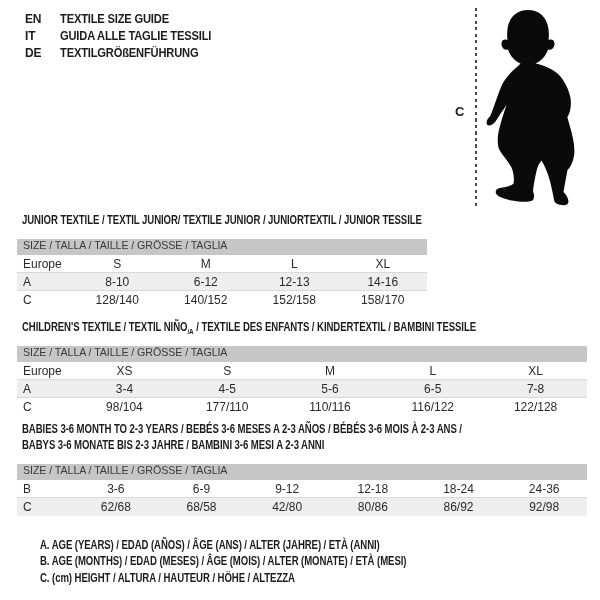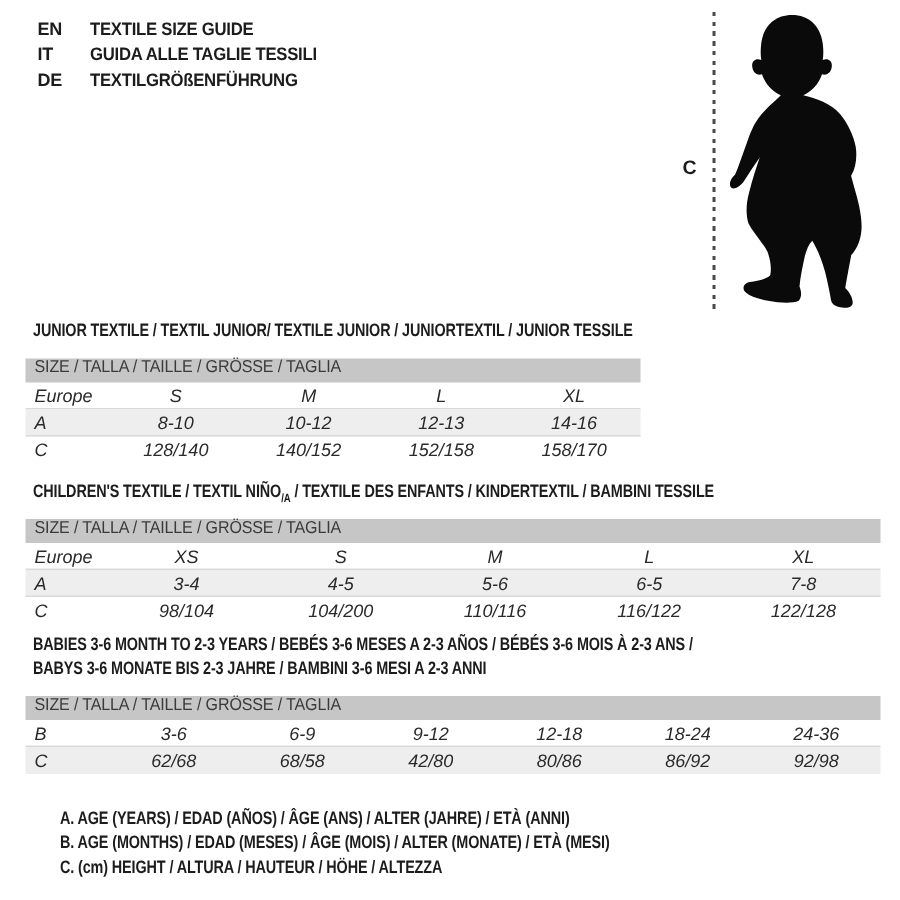--- a/index.html
+++ b/index.html
@@ -23,21 +23,21 @@
   
   .tbl-title{font-size:12px;font-weight:bold;white-space:nowrap;
              transform:scaleX(0.80);transform-origin:0 0;letter-spacing:-0.1px;line-height:14px;}
   .size-table{left:17px;}
   .t-narrow{width:410px;}
   .t-wide{width:570px;}
   .thead{height:16px;background:#c6c6c6;display:flex;align-items:flex-start;
          padding-left:6px;font-size:11.5px;color:#3a3a3a;}
   .thead span{transform:scaleX(0.93);transform-origin:0 50%;white-space:nowrap;letter-spacing:-0.1px;}
   .trow{display:flex;height:18px;align-items:center;font-size:12px;color:#2a2a2a;
-        border-bottom:1px solid #d9d9d9;box-sizing:border-box;font-style:italic;}
+        border-bottom:1px solid #d9d9d9;box-sizing:border-box;}
   .trow:last-child{border-bottom:none;}
   .trow.alt{background:#eeeeee;}
   .rlabel{width:56px;padding-left:6px;box-sizing:border-box;white-space:nowrap;}
   .cell{flex:1 1 0;text-align:center;white-space:nowrap;}
   .sub{font-size:8px;vertical-align:sub;}
 
   
   .notes{left:40px;top:537px;}
   .note{font-size:12px;font-weight:bold;white-space:nowrap;line-height:16.4px;
         transform:scaleX(0.80);transform-origin:0 50%;letter-spacing:-0.1px;}
@@ -102,21 +102,21 @@
     <div class="trow">
       <span class="rlabel">Europe</span>
       <span class="cell">S</span>
       <span class="cell">M</span>
       <span class="cell">L</span>
       <span class="cell">XL</span>
     </div>
     <div class="trow alt">
       <span class="rlabel">A</span>
       <span class="cell">8-10</span>
-      <span class="cell">10-12</span>
+      <span class="cell">6-12</span>
       <span class="cell">12-13</span>
       <span class="cell">14-16</span>
     </div>
     <div class="trow">
       <span class="rlabel">C</span>
       <span class="cell">128/140</span>
       <span class="cell">140/152</span>
       <span class="cell">152/158</span>
       <span class="cell">158/170</span>
     </div>
@@ -139,21 +139,21 @@
       <span class="rlabel">A</span>
       <span class="cell">3-4</span>
       <span class="cell">4-5</span>
       <span class="cell">5-6</span>
       <span class="cell">6-5</span>
       <span class="cell">7-8</span>
     </div>
     <div class="trow">
       <span class="rlabel">C</span>
       <span class="cell">98/104</span>
-      <span class="cell">104/200</span>
+      <span class="cell">177/110</span>
       <span class="cell">110/116</span>
       <span class="cell">116/122</span>
       <span class="cell">122/128</span>
     </div>
   </div>
 
   <div class="abs tbl-title" style="left:22px;top:422px;">BABIES 3-6 MONTH TO 2-3 YEARS / BEBÉS 3-6 MESES A 2-3 AÑOS / BÉBÉS 3-6 MOIS À 2-3 ANS /</div>
   <div class="abs tbl-title" style="left:22px;top:438px;">BABYS 3-6 MONATE BIS 2-3 JAHRE / BAMBINI 3-6 MESI A 2-3 ANNI</div>
   <div class="abs size-table t-wide" style="top:464px;">
     <div class="thead">

